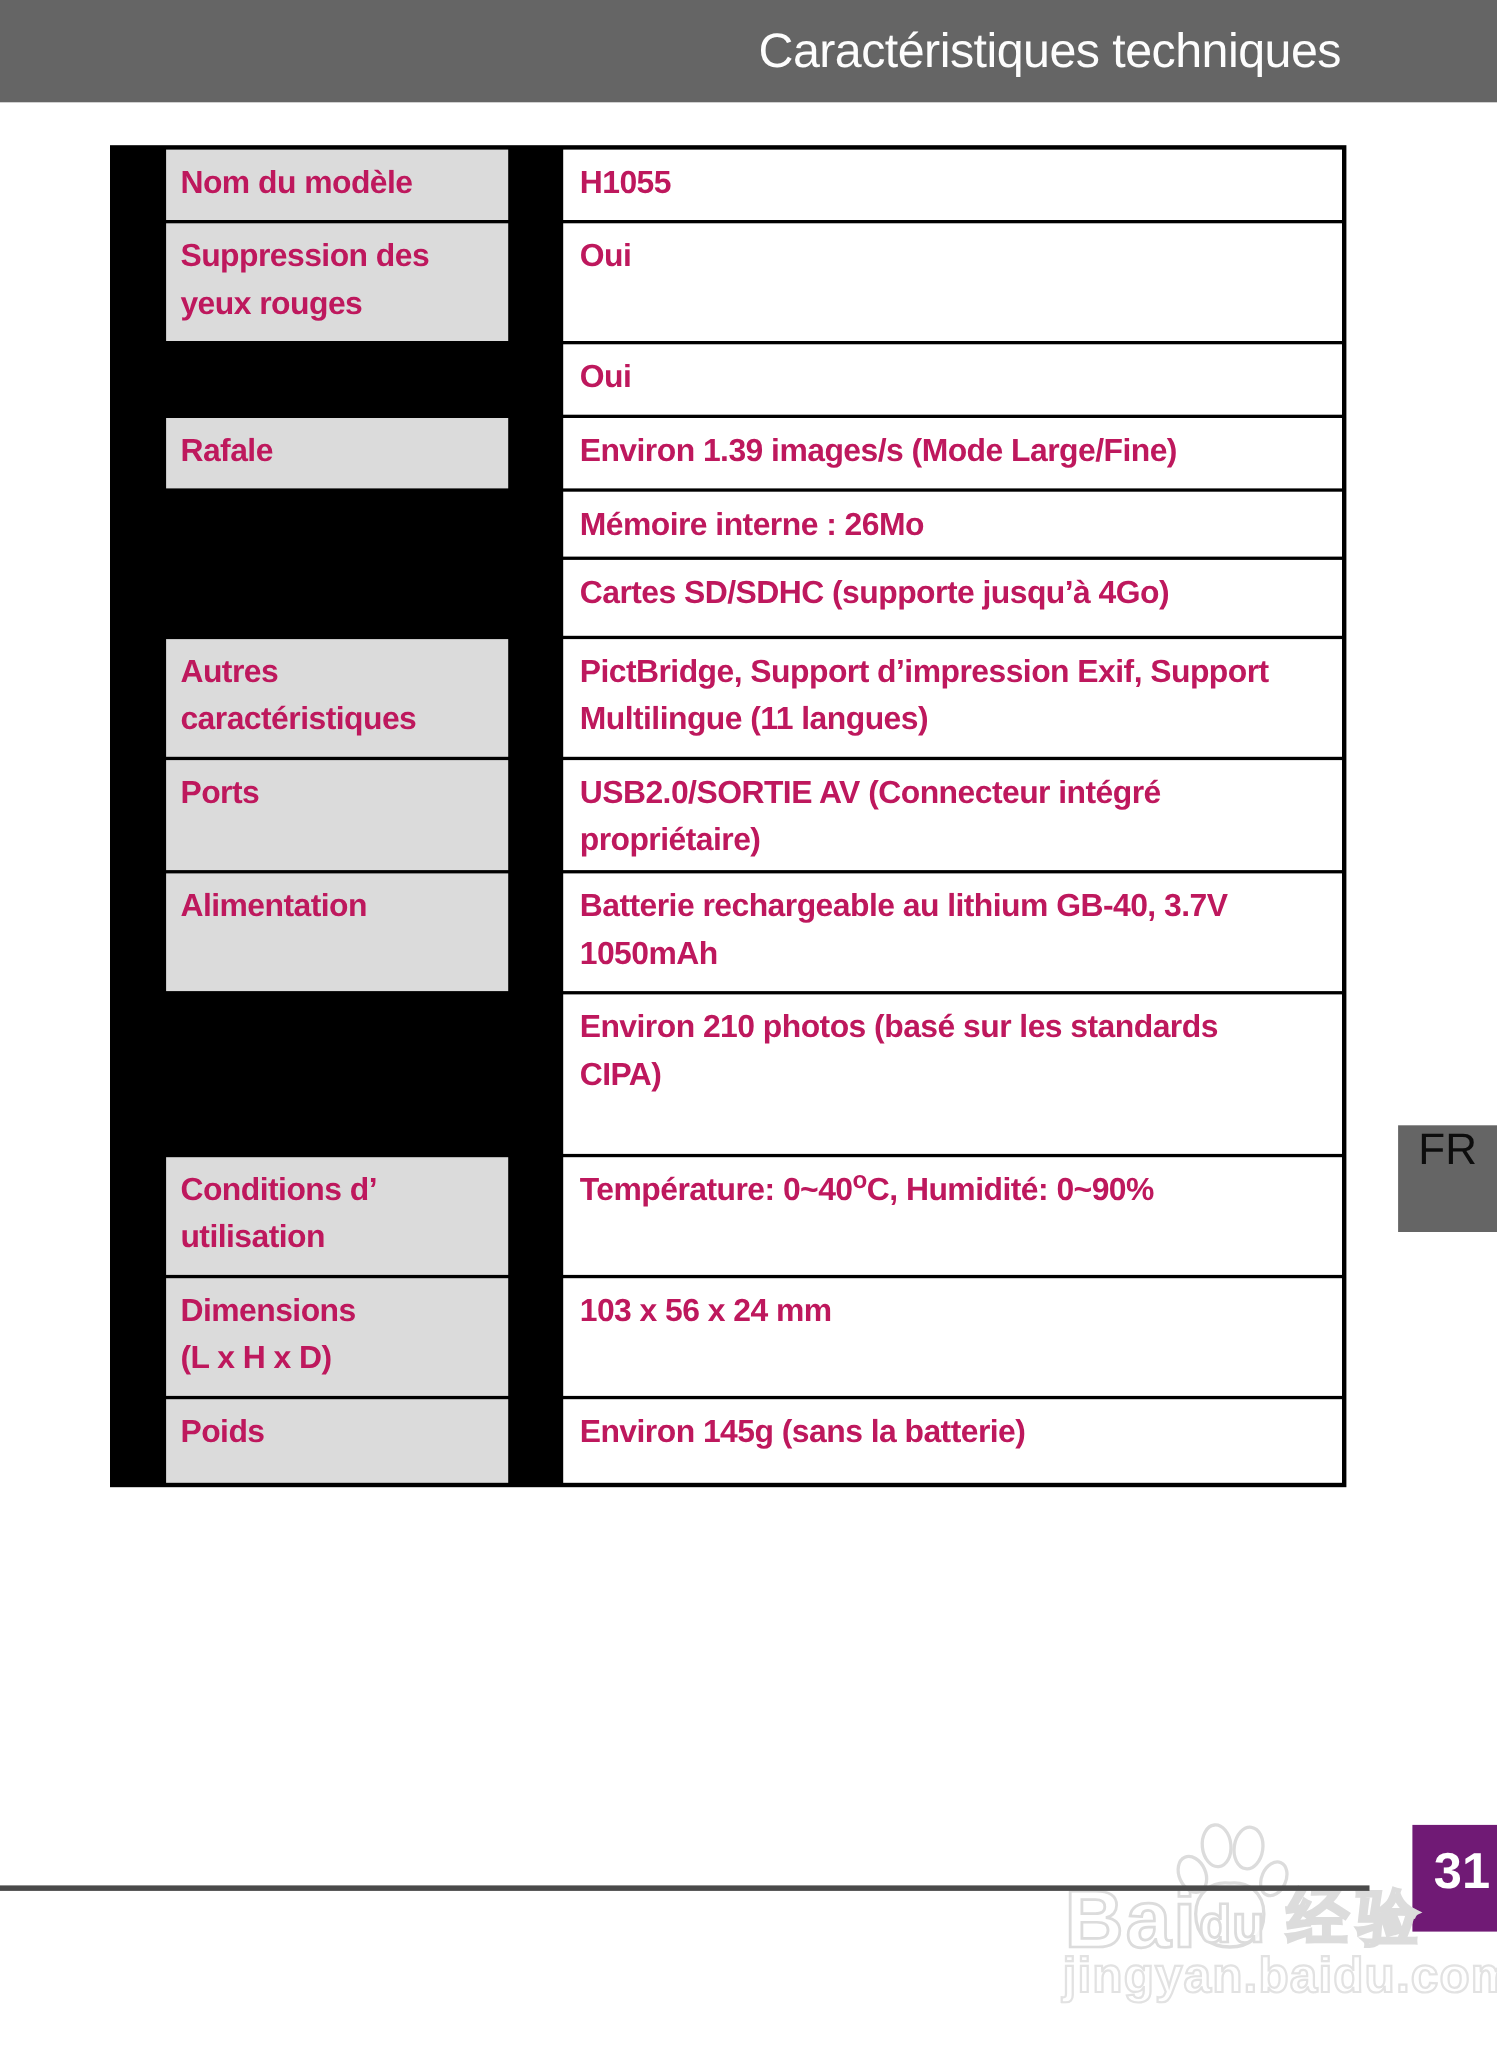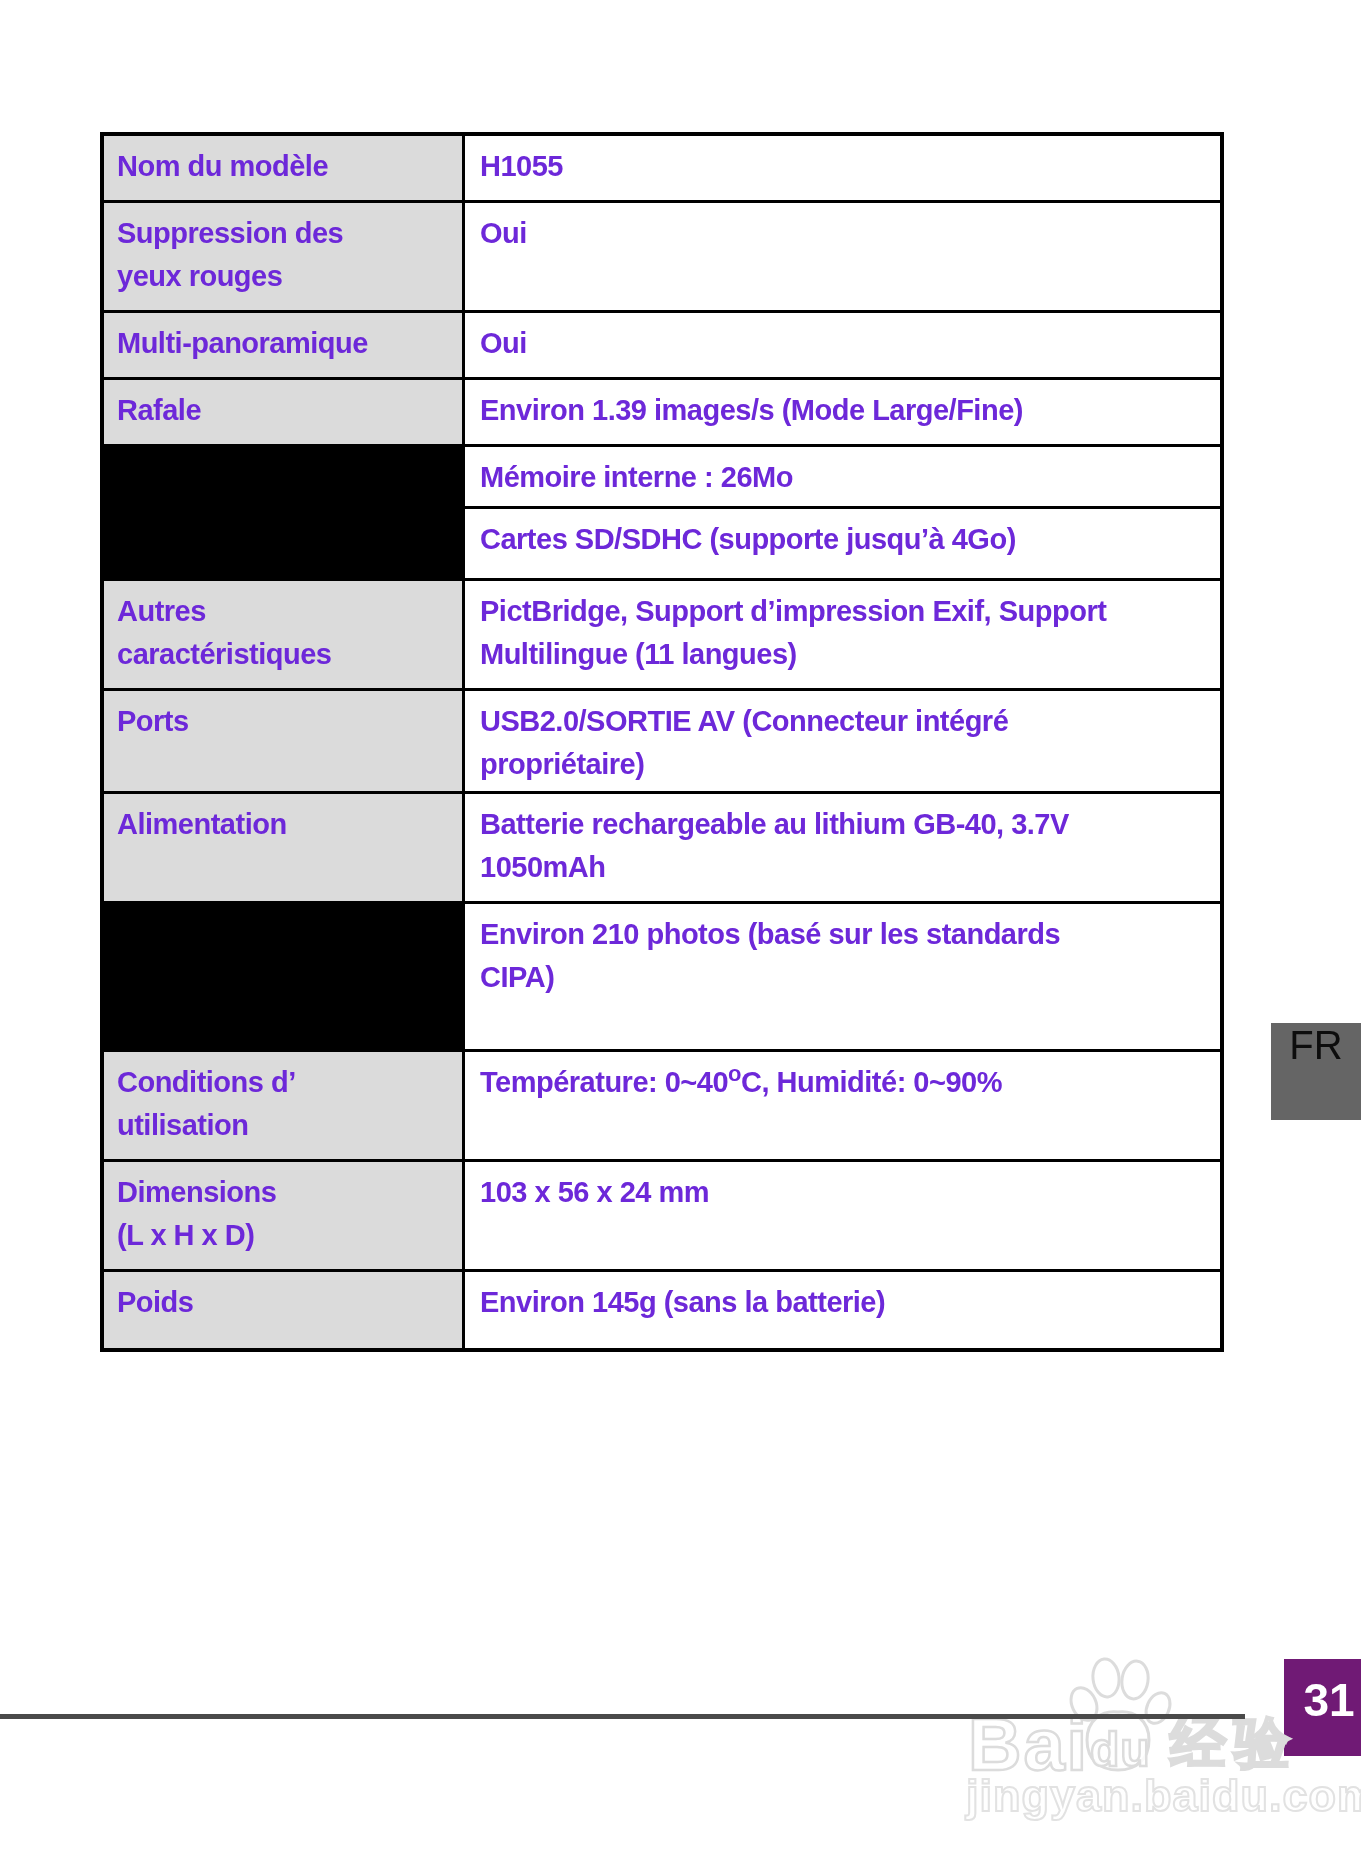--- a/index.html
+++ b/index.html
@@ -37,24 +37,25 @@
     display: grid;
     grid-template-columns: 358px 1fr;
     grid-template-rows: 64px 107px 64px 64px 59px 69px 107px 100px 107px 145px 107px 107px 76px;
     gap: 3px;
   }
   .cell {
     font-size: 29px;
     font-weight: 700;
     letter-spacing: -0.5px;
     line-height: 43px;
-    color: #6d28d9;
+    color: #be185d;
     padding: 9px 12px 6px 13px;
     white-space: pre-line;
     overflow: hidden;
+    margin-left: 47px;
   }
   .cell.label { background: #dbdbdb; }
   .cell.value { background: #ffffff; padding-left: 15px; }
   .cell.media-label { line-height: 57px; }
   .cell sup {
     font-size: 22px;
     font-weight: 700;
     vertical-align: super;
     line-height: 0;
   }
@@ -109,31 +110,33 @@
   .wm-du    { left: 1090px; top: 1722px; font-size: 48px; letter-spacing: 1px; }
   .wm-cn    { left: 1170px; top: 1706px; font-size: 56px; letter-spacing: 8px; }
   .wm-url   { left: 966px;  top: 1770px; font-size: 45px; letter-spacing: 1px; -webkit-text-stroke: 2px #e2e2e2; }
   .wm-paw   { position: absolute; left: 1062px; top: 1652px; }
 </style>
 </head>
 <body>
 
 <div class="page">
 
+  <div class="header-bar">
+    <span class="header-title">Caractéristiques techniques</span>
+  </div>
 
   <div class="spec-table">
 
     <div class="cell label" style="grid-row:1;grid-column:1">Nom du modèle</div>
     <div class="cell value" style="grid-row:1;grid-column:2">H1055</div>
 
     <div class="cell label" style="grid-row:2;grid-column:1">Suppression des
 yeux rouges</div>
     <div class="cell value" style="grid-row:2;grid-column:2">Oui</div>
 
-    <div class="cell label" style="grid-row:3;grid-column:1">Multi-panoramique</div>
     <div class="cell value" style="grid-row:3;grid-column:2">Oui</div>
 
     <div class="cell label" style="grid-row:4;grid-column:1">Rafale</div>
     <div class="cell value" style="grid-row:4;grid-column:2">Environ 1.39 images/s (Mode Large/Fine)</div>
 
     <div class="cell value" style="grid-row:5;grid-column:2">Mémoire interne : 26Mo</div>
     <div class="cell value" style="grid-row:6;grid-column:2">Cartes SD/SDHC (supporte jusqu’à 4Go)</div>
 
     <div class="cell label" style="grid-row:7;grid-column:1">Autres
 caractéristiques</div>

